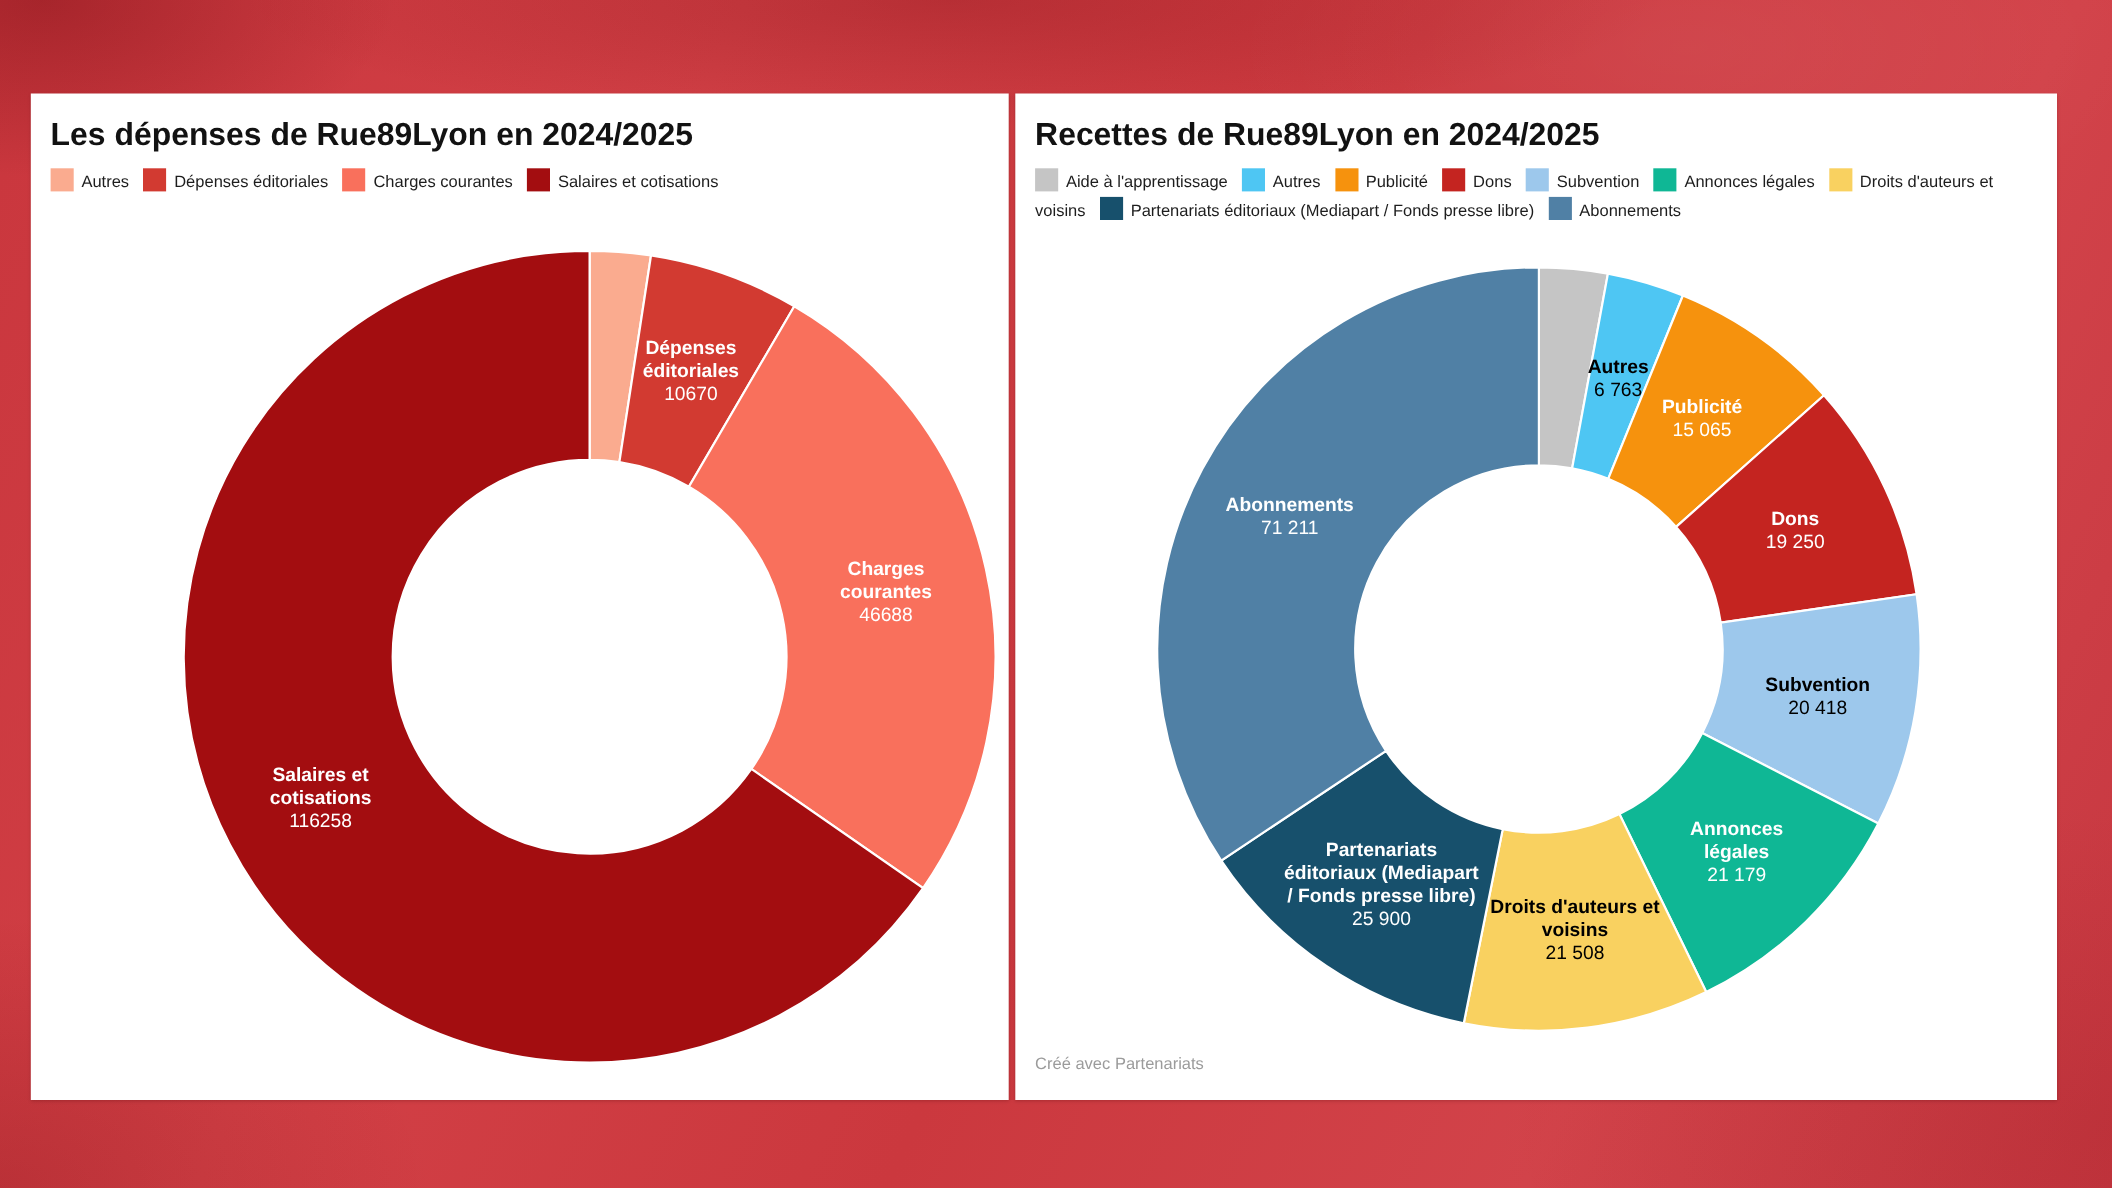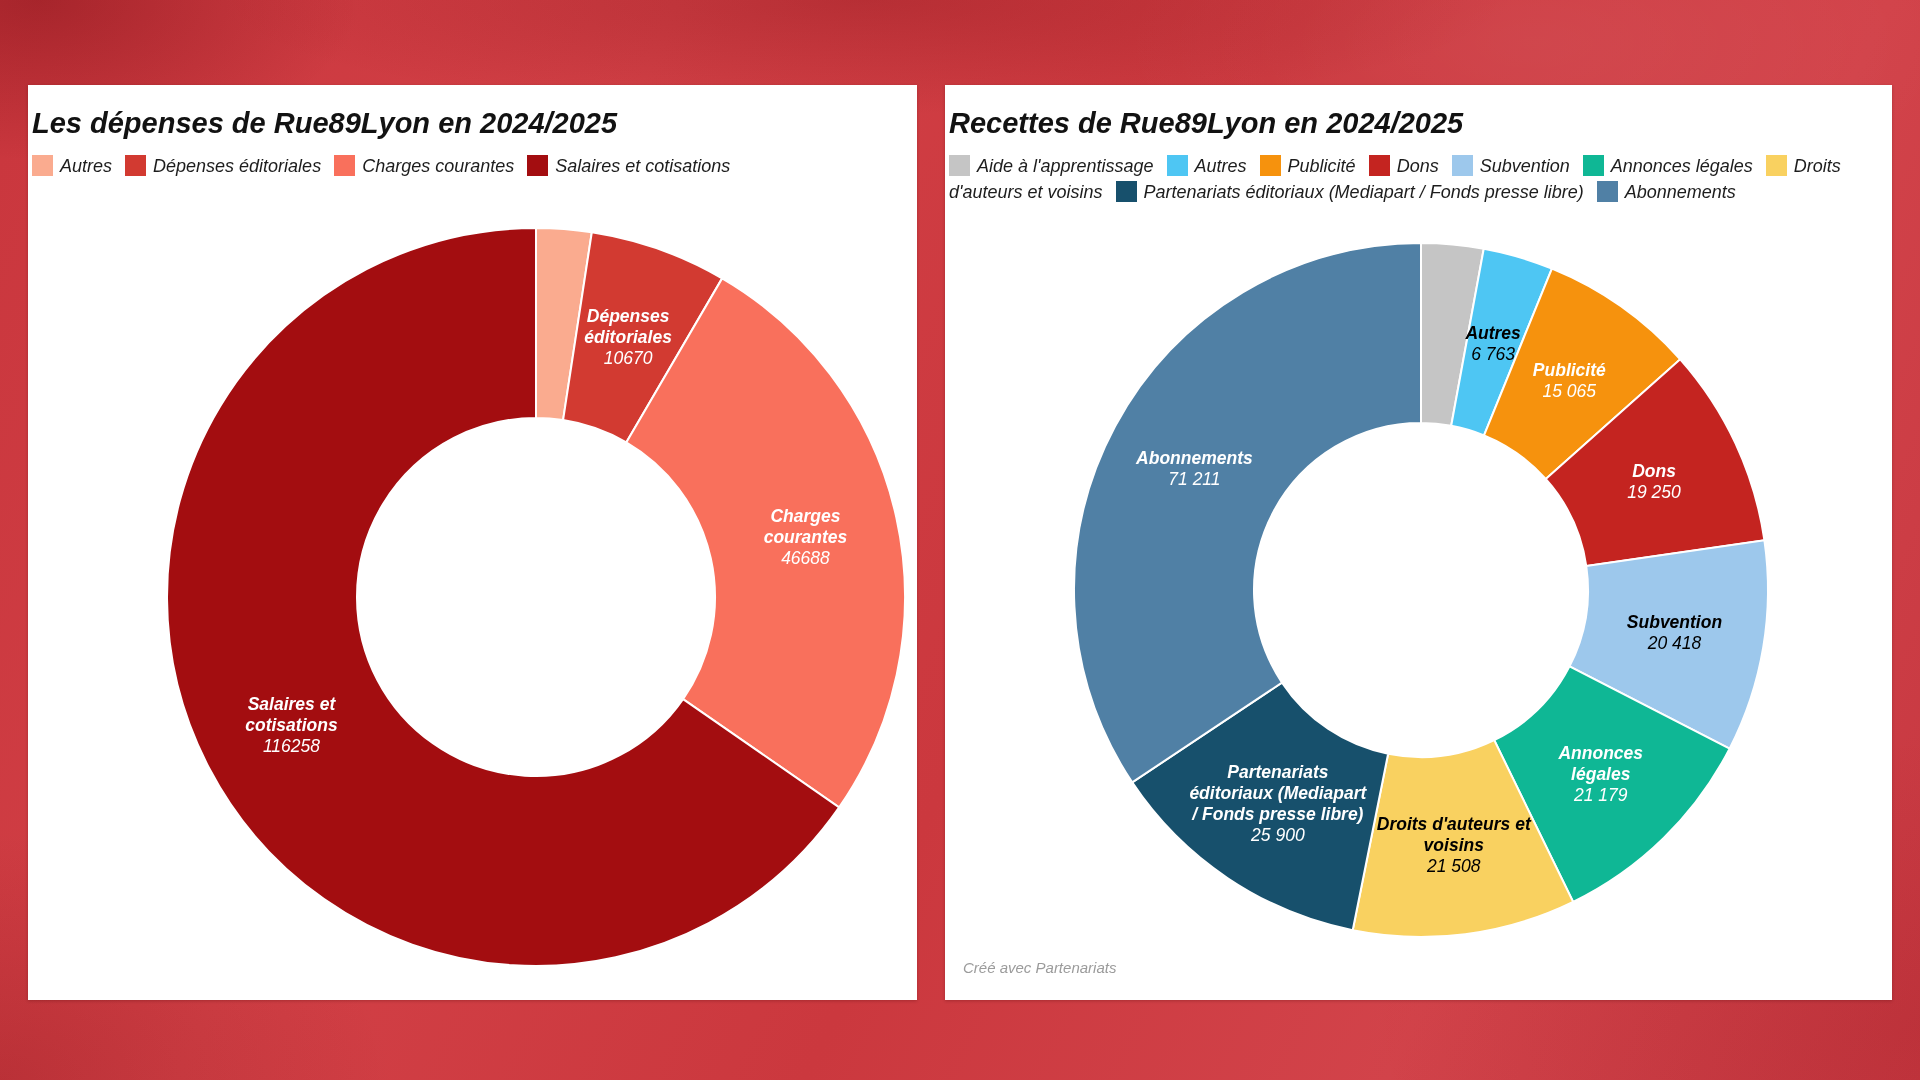--- a/index.html
+++ b/index.html
@@ -11,29 +11,29 @@
       radial-gradient(ellipse 520px 260px at 2% 0%, rgba(110,8,14,.38), transparent 62%),
       radial-gradient(ellipse 900px 160px at 45% 0%, rgba(125,12,18,.30), transparent 72%),
       radial-gradient(ellipse 600px 380px at 0% 100%, rgba(130,16,22,.28), transparent 65%),
       radial-gradient(ellipse 800px 420px at 100% 95%, rgba(140,20,26,.16), transparent 70%),
       radial-gradient(ellipse 700px 300px at 80% 4%, rgba(255,255,255,.05), transparent 60%),
       linear-gradient(115deg,#c9363d 0%,#d24046 28%,#cb383e 54%,#d2434a 78%,#c63740 100%);
   }
   .chart-card{
     position:absolute;top:85px;height:915px;background:#ffffff;
     box-shadow:0 1px 3px rgba(60,0,0,.25);
-    box-sizing:border-box;padding:20px 4px;font-style:italic;
+    box-sizing:border-box;padding:20px 18px;
   }
   #card-left{left:28px;width:889px;}
-  #card-right{left:945px;width:947px;}
+  #card-right{left:923px;width:947px;}
   .chart-title{
     margin:2px 0 0 0;font-size:29px;line-height:1.15;font-weight:700;color:#121212;
     letter-spacing:0;
   }
-  .legend{margin-top:13px;font-size:18px;line-height:26px;color:#1d1d1d;}
+  .legend{margin-top:13px;font-size:15px;line-height:26px;color:#1d1d1d;}
   .legend-item{display:inline;margin-right:13px;}
   .legend-swatch{
     display:inline-block;width:21px;height:21px;vertical-align:-4px;margin-right:7px;
   }
   .donut-svg{position:absolute;left:0;top:0;}
   .card-footer{
     position:absolute;left:18px;bottom:24px;font-size:15px;color:#9b9b9b;
   }
   svg text{font-family:"Liberation Sans",sans-serif;}
 </style>

